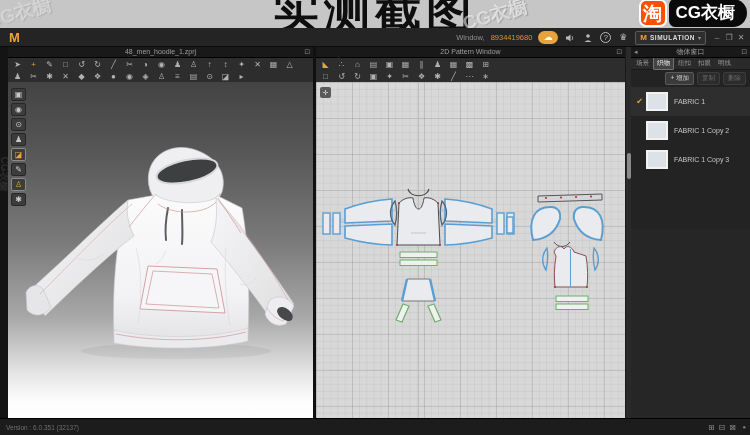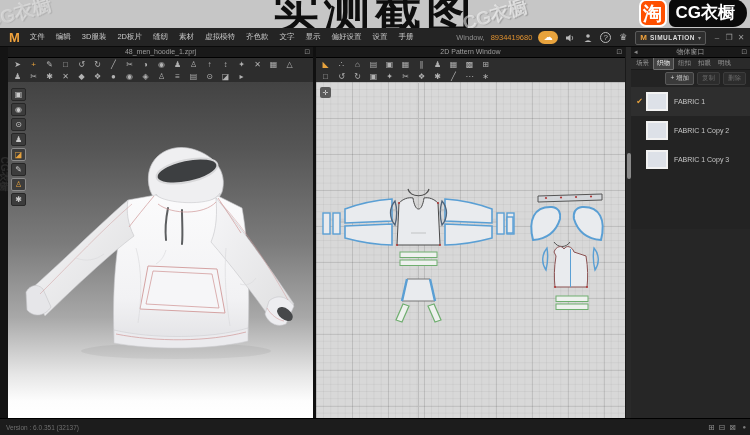--- a/index.html
+++ b/index.html
@@ -95,36 +95,20 @@
     <div class="abs wm-diag" style="left:462px;top:2px;font-size:19px">CG衣橱</div>
     <div class="abs wm-diag" style="left:-14px;top:0;font-size:19px;opacity:.6">CG衣橱</div>
   </div>
   <div id="tao-logo" class="abs">
     <div id="tao-sq">淘</div>
     <div id="tao-pill">CG衣橱</div>
   </div>
 
   <div id="menubar" class="abs">
     <span id="md-logo">M</span>
-    <div id="menus">
-
-    <span class="menu-item">文件</span>
-        <span class="menu-item">编辑</span>
-        <span class="menu-item">3D服装</span>
-        <span class="menu-item">2D板片</span>
-        <span class="menu-item">缝纫</span>
-        <span class="menu-item">素材</span>
-        <span class="menu-item">虚拟模特</span>
-        <span class="menu-item">齐色款</span>
-        <span class="menu-item">文字</span>
-        <span class="menu-item">显示</span>
-        <span class="menu-item">偏好设置</span>
-        <span class="menu-item">设置</span>
-        <span class="menu-item">手册</span>
-      </div>
     <div id="mb-right">
       <span id="hello">Window,</span>
       <span id="account">8934419680</span>
       <span id="cloud-chip">☁</span>
       <span class="mb-ico">
         <svg width="10" height="10" viewBox="0 0 10 10">
             <polygon points="1,3.5 3,3.5 5.5,1.5 5.5,8.5 3,6.5 1,6.5" fill="#b9b9b9"></polygon>
             <path d="M7 3 Q8.5 5 7 7" stroke="#b9b9b9" stroke-width=".8" fill="none"></path>
           </svg>
       </span>

